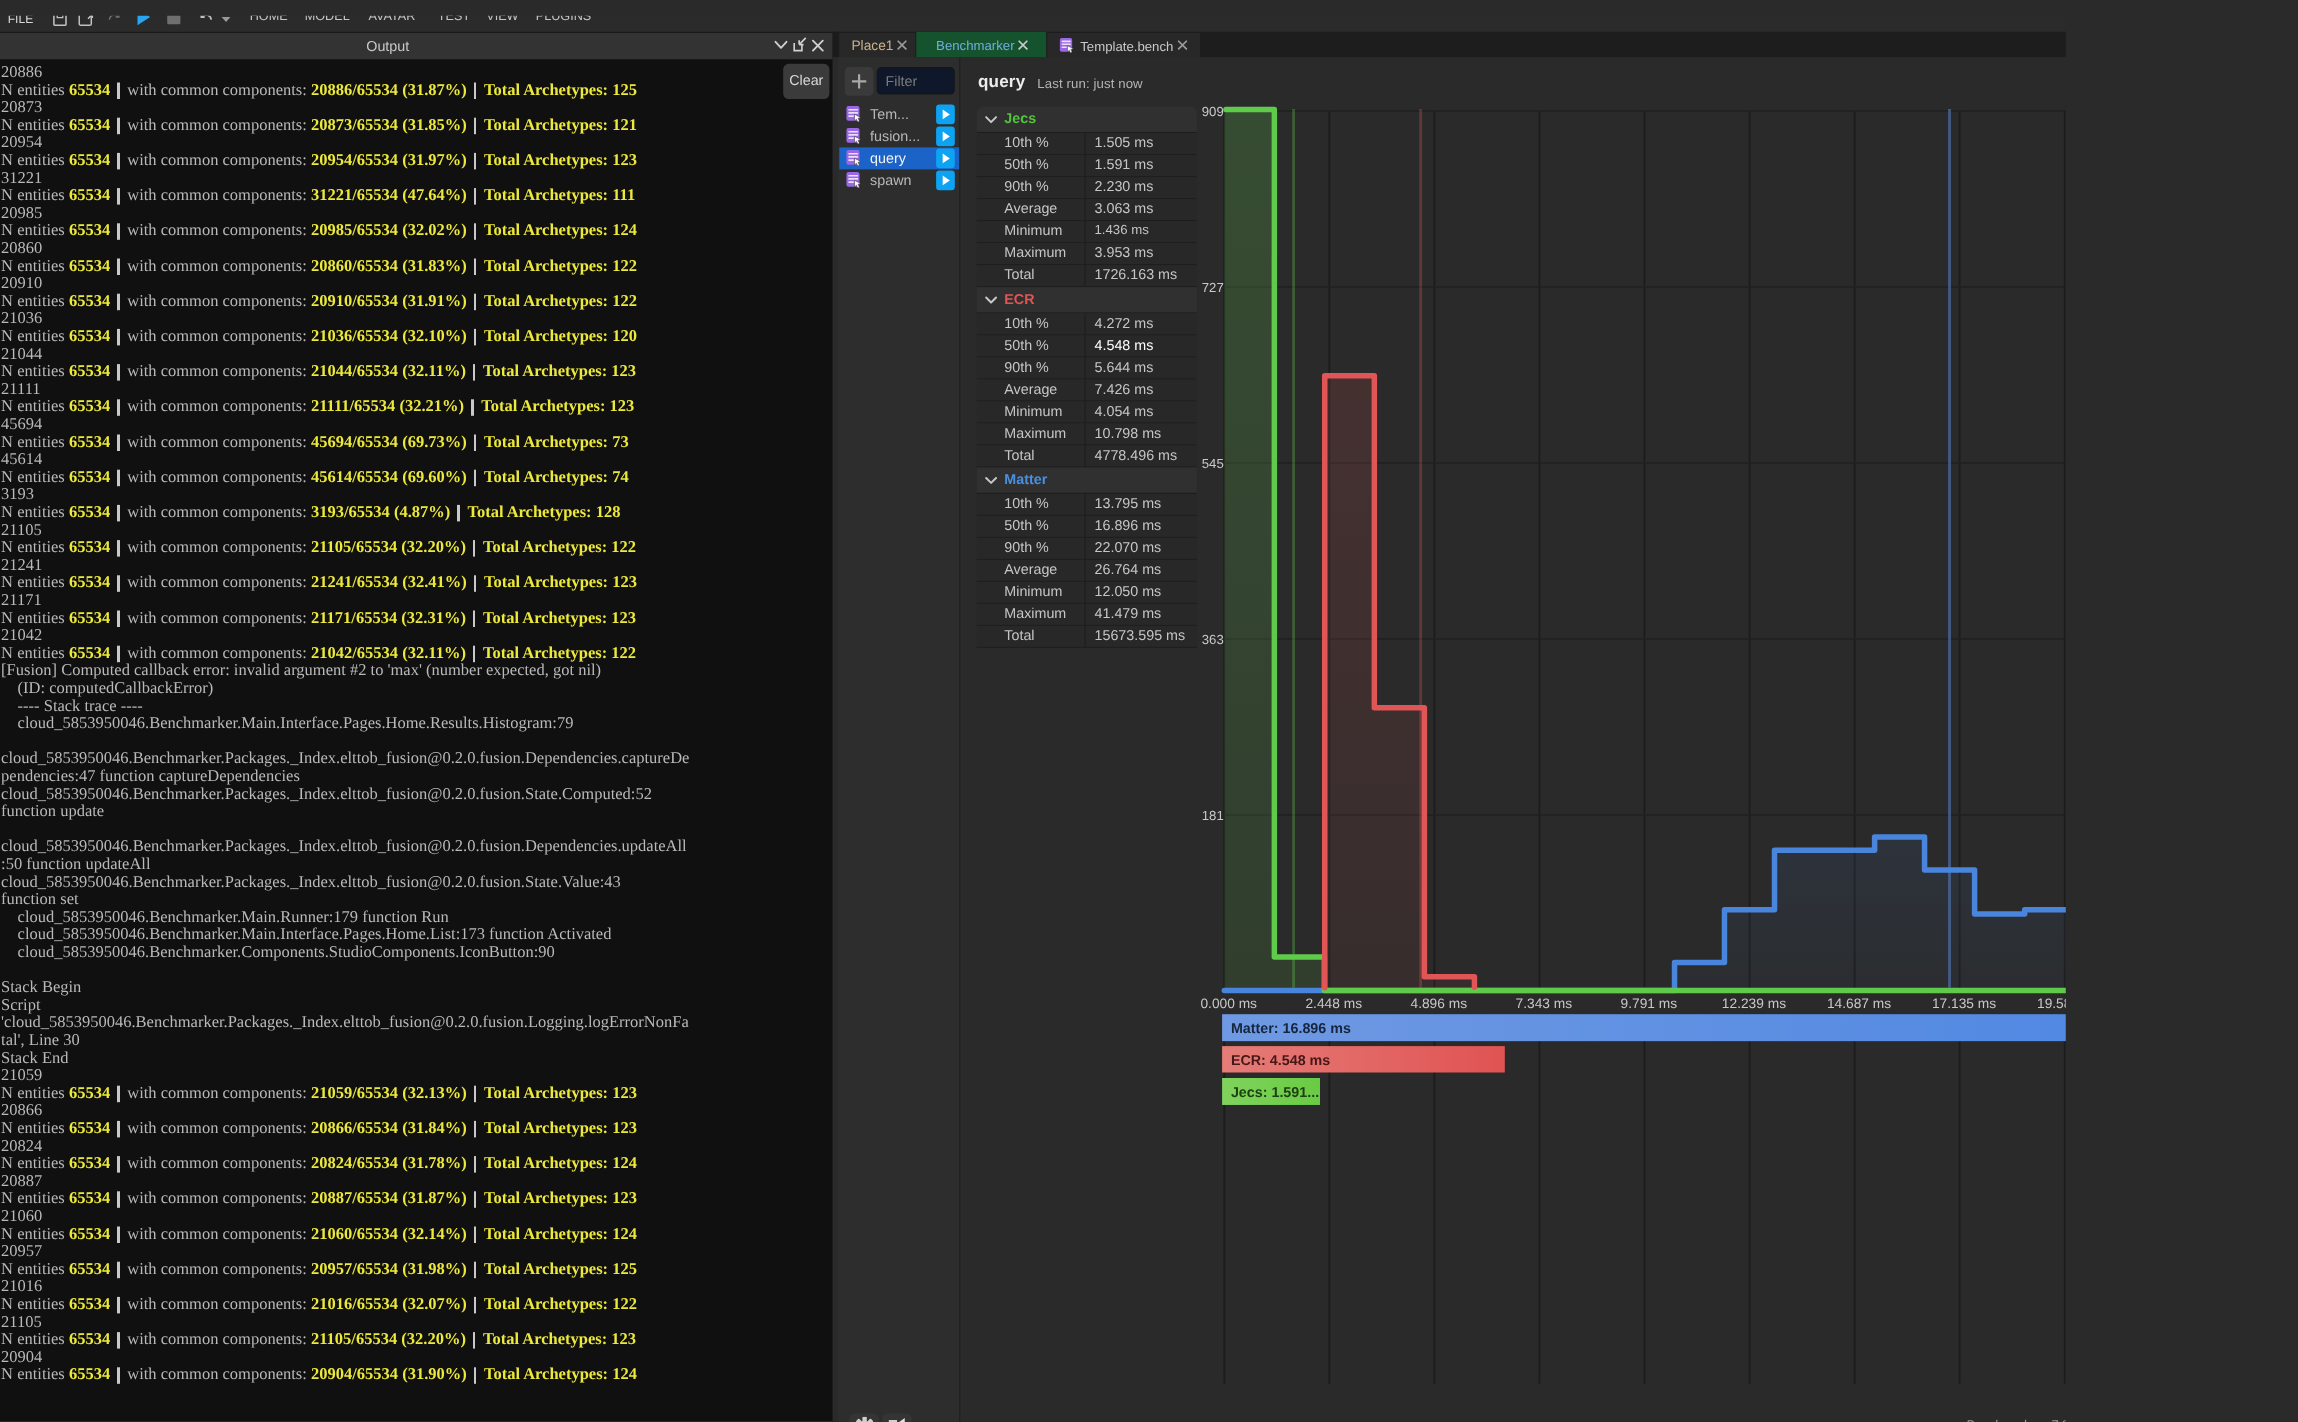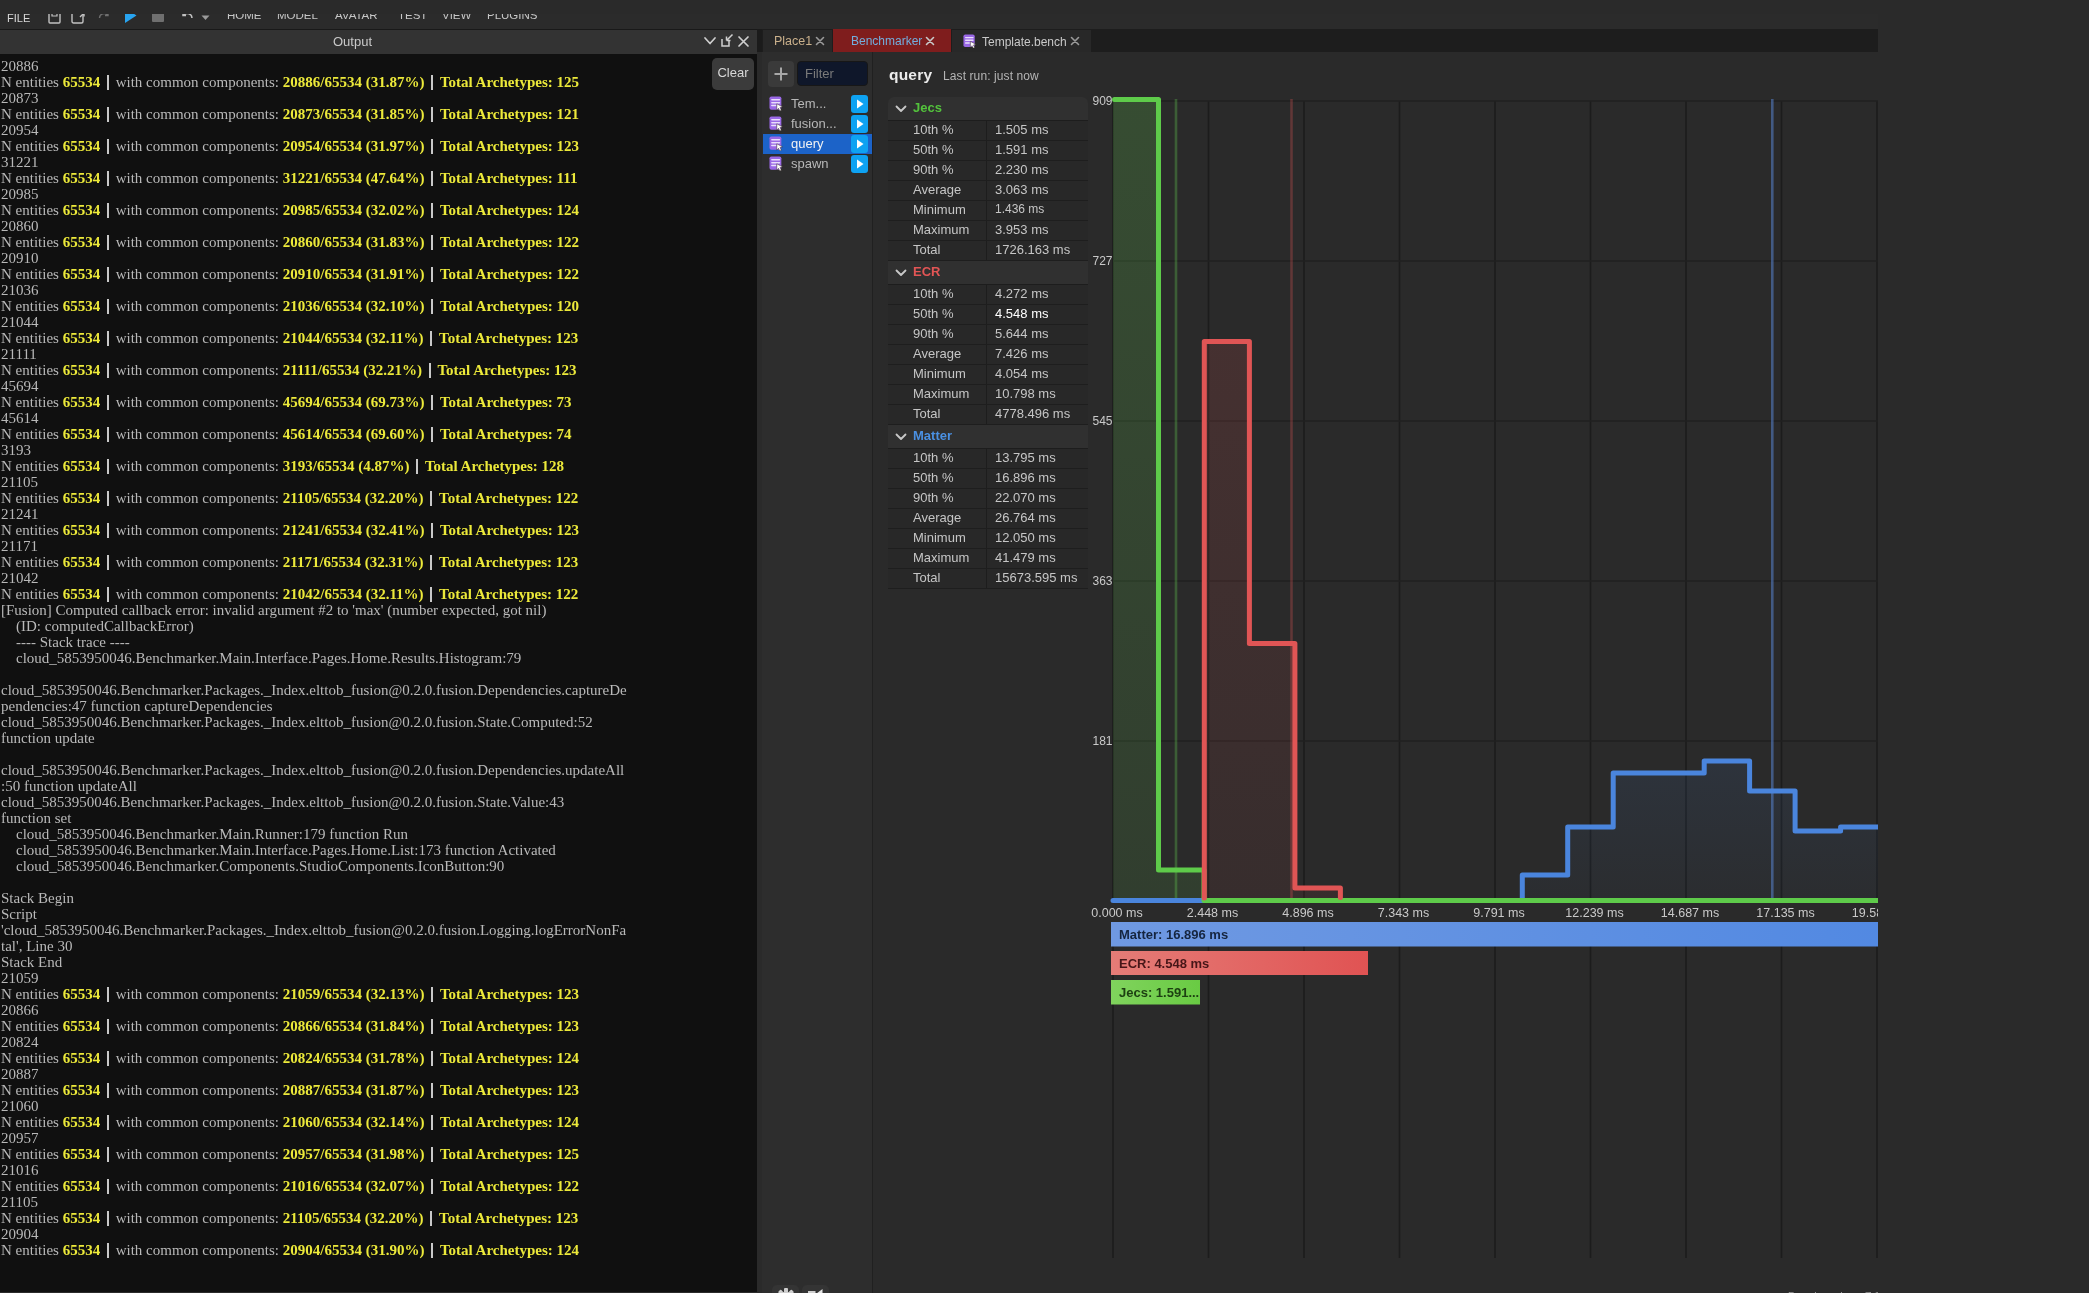--- a/index.html
+++ b/index.html
@@ -69,21 +69,21 @@
  </div>
 
  <div style="position:absolute;left:757px;top:15px;width:1332px;height:23px;background:#1d1d1d"></div>
  <div style="position:absolute;left:757px;top:15px;width:5px;height:1278px;background:#1b1b1b"></div>
  <div style="position:absolute;left:763px;top:16px;width:69px;height:22px;background:#282828">
    <span style="position:absolute;left:11px;top:4px;font-size:12.5px;color:#cbb18c">Place1</span>
       <svg style="position:absolute;left:52px;top:6px" width="10" height="10" viewBox="0 0 10 10">
         <path d="M1.5 1.5 L8.5 8.5 M8.5 1.5 L1.5 8.5" stroke="#9a9a9a" stroke-width="1.6" stroke-linecap="round"></path>
       </svg>
     </div>
- <div style="position:absolute;left:833px;top:15px;width:118px;height:23px;background:#7f1d1d">
+ <div style="position:absolute;left:833px;top:15px;width:118px;height:23px;background:#14532d">
    <span style="position:absolute;left:18px;top:5px;font-size:12px;color:#72aede">Benchmarker</span>
       <svg style="position:absolute;left:92px;top:7px" width="10" height="10" viewBox="0 0 10 10">
         <path d="M1.5 1.5 L8.5 8.5 M8.5 1.5 L1.5 8.5" stroke="#c9c9c9" stroke-width="1.6" stroke-linecap="round"></path>
       </svg>
     </div>
  <div style="position:absolute;left:952px;top:16px;width:139px;height:22px;background:#282828">
    <svg style="position:absolute;left:11px;top:4px" width="13.5" height="14.4" viewBox="0 0 15 16">
         <rect x="0.5" y="0.5" width="12.5" height="14" rx="2" fill="#9a68e6"></rect>
         <path d="M3 4 H11 M3 7 H11 M3 10 H7" stroke="#e9defc" stroke-width="1.6" stroke-linecap="round"></path>
         <path d="M8.2 8.2 L14.2 11.4 L11.6 12.2 L13.0 15.0 L11.4 15.8 L10.0 13.0 L8.2 14.8 Z" fill="#fff" stroke="#30251f" stroke-width="0.5"></path>

